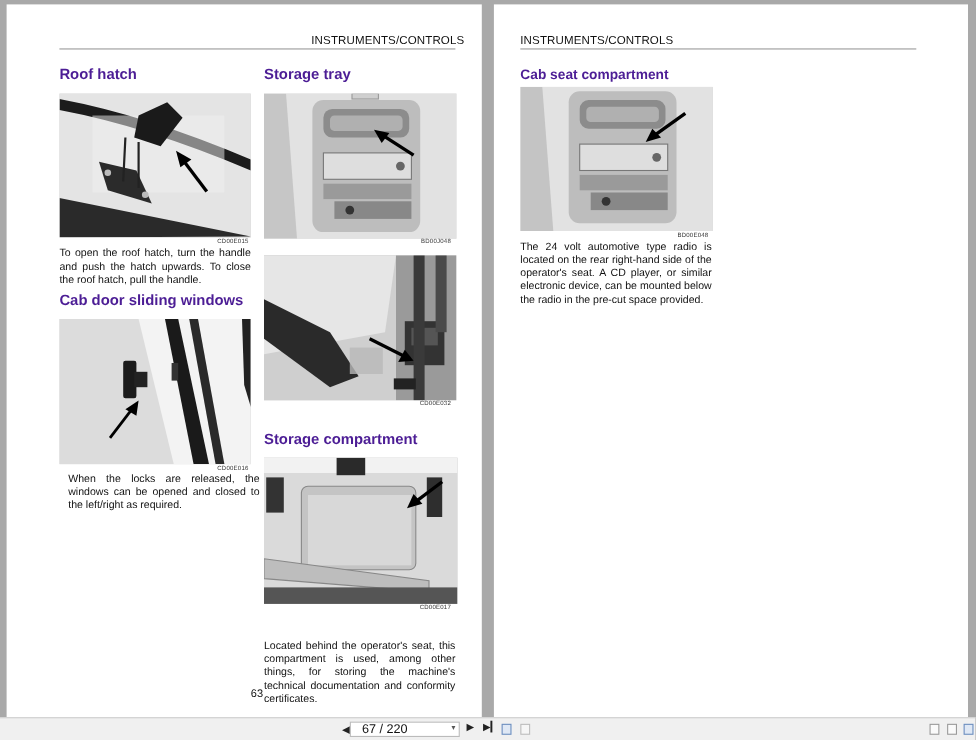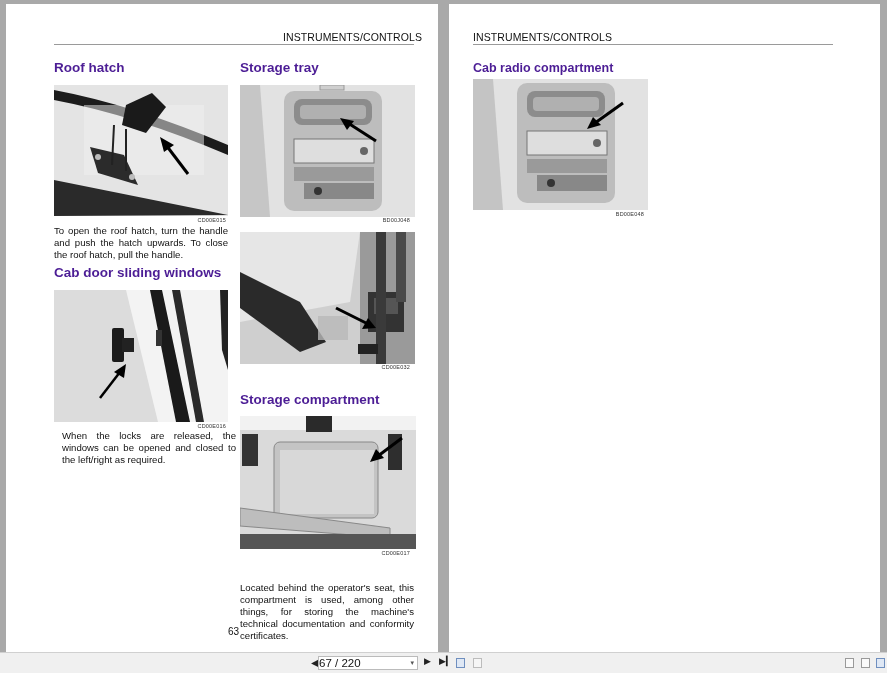--- a/index.html
+++ b/index.html
@@ -34,21 +34,21 @@
 
   
   .toolbar {
     position: absolute; left: 0; top: 652px; width: 887px; height: 21px;
     background: #f0f0f0; border-top: 1px solid #d0d0d0; box-sizing: border-box;
   }
   .tb-first { position: absolute; left: 311px; top: 4px; font-size: 10px; color: #222; }
   .page-field {
     position: absolute; left: 318px; top: 3px; width: 100px; height: 14px;
     background: #fff; border: 1px solid #bbb; box-sizing: border-box;
-    font-size: 11.5px; line-height: 12px; color: #111; padding-left: 0;
+    font-size: 11.5px; line-height: 12px; color: #111; padding-left: 10px;
   }
   .page-field .dd { position: absolute; right: 3px; top: 0; font-size: 7px; color: #555; }
   .tb-btn { position: absolute; top: 3px; font-size: 9px; color: #222; cursor: default; }
   .tb-icon { position: absolute; top: 5px; width: 9px; height: 10px; box-sizing: border-box; }
   .ico-doc { border: 1px solid #9a9a9a; background: #fafafa; }
   .ico-doc.active { border-color: #6f8fbf; background: #dfe8f5; }
 </style>
 </head>
 <body>
 
@@ -152,38 +152,39 @@
     <div class="figcode" style="left:334px; width:70px; top:546px;">CD00E017</div>
     <div class="para" style="left:234px; top:553px; width:174px;margin-top:25px;">Located behind the operator's seat, this compartment is used, among other things, for storing the machine's technical documentation and conformity certificates.</div>
 
     <div class="pageno" style="left:222px;">63</div>
   </div>
 
   <div class="page page-right">
     <div class="running-head" style="left:24px;">INSTRUMENTS/CONTROLS</div>
     <div class="rule" style="left:24px; width:360px;"></div>
 
-    <div class="h2" style="left:24px; top:57px; font-size:12.5px;">Cab radio compartment</div>
+    <div class="h2" style="left:24px; top:57px; font-size:12.5px;">Cab seat compartment</div>
     <div class="fig" style="left:24px; top:75px; width:175px; height:131px;">
       <svg viewBox="0 0 175 131" preserveAspectRatio="none">
         <rect width="175" height="131" fill="#e2e2e2"></rect>
         <path d="M0 0 L20 0 L30 131 L0 131 Z" fill="#c4c4c4"></path>
         <rect x="44" y="4" width="98" height="120" rx="10" fill="#bdbdbd"></rect>
         <rect x="54" y="12" width="78" height="26" rx="8" fill="#8c8c8c"></rect>
         <rect x="60" y="18" width="66" height="14" rx="4" fill="#b0b0b0"></rect>
         <rect x="54" y="52" width="80" height="24" fill="#dedede" stroke="#777"></rect>
         <circle cx="124" cy="64" r="4" fill="#666"></circle>
         <rect x="54" y="80" width="80" height="14" fill="#9a9a9a"></rect>
         <rect x="64" y="96" width="70" height="16" fill="#888"></rect>
         <circle cx="78" cy="104" r="4" fill="#333"></circle>
         <line x1="150" y1="24" x2="122" y2="44" stroke="#000" stroke-width="3"></line>
         <polygon points="114,50 120,38 128,46" fill="#000"></polygon>
       </svg>
     </div>
     <div class="figcode" style="left:124px; width:71px; top:207px;">BD00E048</div>
+    <div class="para" style="left:24px; top:215px; width:174px;">The 24 volt automotive type radio is located on the rear right-hand side of the operator's seat. A CD player, or similar electronic device, can be mounted below the radio in the pre-cut space provided.</div>
 
     <div class="pageno" style="left:198px;margin-top:48px;">64</div>
   </div>
 </div>
 
 <div class="toolbar">
   <span class="tb-first">◀</span>
   <div class="page-field">
     <span>67 / 220</span>
     <span class="dd">▾</span>

